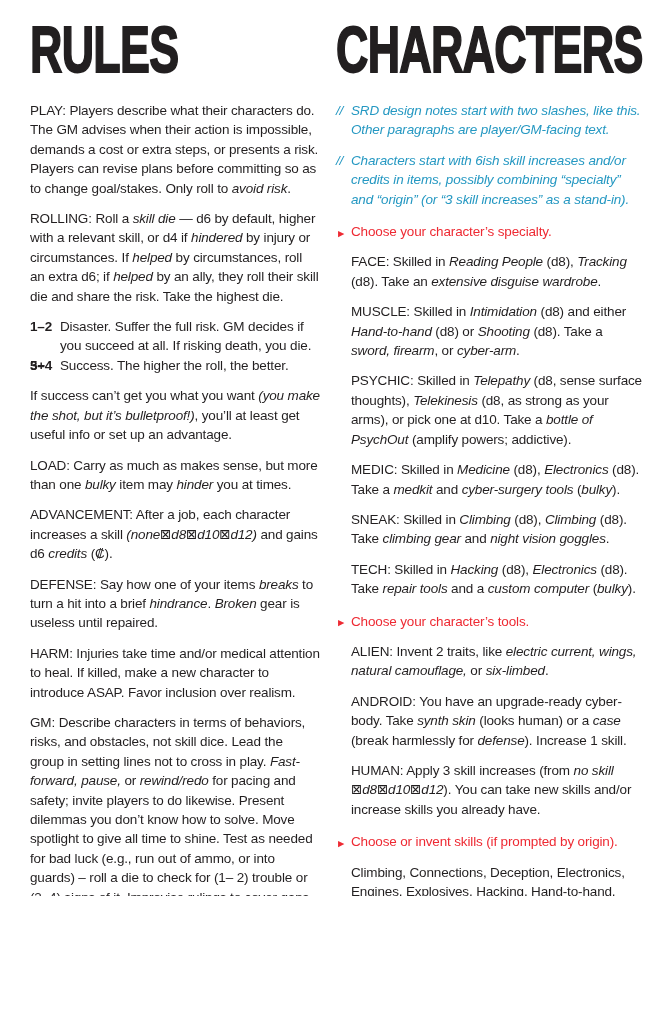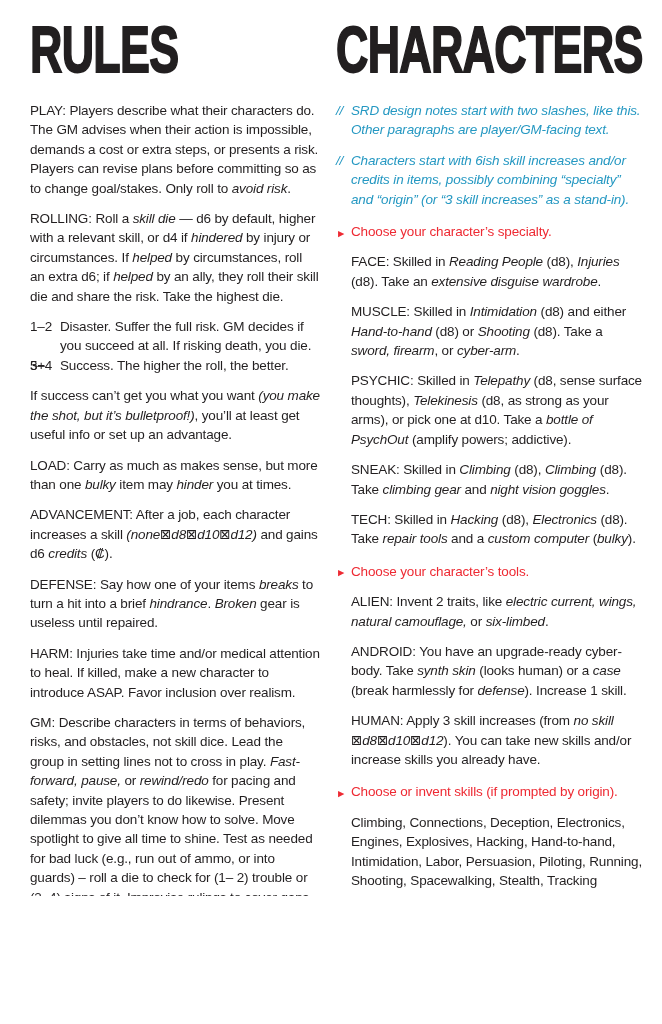--- a/index.html
+++ b/index.html
@@ -28,21 +28,21 @@
   }
   .flow p,.flow .dlist{
     margin:0 0 11px 0;
     font-size:13.5px;line-height:19.4px;letter-spacing:-0.15px;
   }
   .flow p:last-child{margin-bottom:0;}
   b{font-weight:400;}
   i{font-style:italic;text-align:right;}
   
   .drow{position:relative;padding-left:30px;}
-  .dnum{position:absolute;left:0;top:0;font-weight:400;}
+  .dnum{position:absolute;left:0;top:0;font-weight:700;}
   
   p.note{color:var(--blue);font-style:italic;position:relative;padding-left:15px;}
   p.choose{color:var(--red);position:relative;padding-left:15px;margin-top:13px;}
   p.entry{padding-left:15px;}
   p.skills{padding-left:15px;}
   .marker{position:absolute;left:0;top:0;}
   p.choose .marker{font-size:10.5px;top:1.5px;letter-spacing:0;}
 </style>
 </head>
 <body>
@@ -65,23 +65,24 @@
         <p class="body"><span><b>HARM:</b> Injuries take time and/or medical attention to heal. If killed, make a new character to introduce ASAP. Favor inclusion over realism.</span></p>
         <p class="body"><span><b>GM:</b> Describe characters in terms of behaviors, risks, and obstacles, not skill dice. Lead the group in setting lines not to cross in play. <i>Fast-forward, pause,</i> or <i>rewind/redo</i> for pacing and safety; invite players to do likewise. Present dilemmas you don’t know how to solve. Move spotlight to give all time to shine. Test as needed for bad luck (e.g., run out of ammo, or into guards) – roll a die to check for (1– 2) trouble or (3–4) signs of it. Improvise rulings to cover gaps in rules; on a break, revise unsatisfactory rulings as a group.</span></p>
       </div>
   </div>
   <div class="col col-right">
     <h1 class="col-title">CHARACTERS</h1>
     <div class="flow">
         <p class="note"><span class="marker">//</span><span>SRD design notes start with two slashes, like this. Other paragraphs are player/GM-facing text.</span></p>
         <p class="note"><span class="marker">//</span><span>Characters start with 6ish skill increases and/or credits in items, possibly combining “specialty” and “origin” (or “3 skill increases” as a stand-in).</span></p>
         <p class="choose"><span class="marker">►</span><span>Choose your character’s <b>specialty.</b></span></p>
-        <p class="entry"><span><b>FACE:</b> Skilled in <i>Reading People</i> (d8), <i>Injuries</i> (d8). Take an <i>extensive disguise wardrobe</i>.</span></p>
+        <p class="entry"><span><b>FACE:</b> Skilled in <i>Reading People</i> (d8), <i>Tracking</i> (d8). Take an <i>extensive disguise wardrobe</i>.</span></p>
         <p class="entry"><span><b>MUSCLE:</b> Skilled in <i>Intimidation</i> (d8) and either <i>Hand-to-hand</i> (d8) or <i>Shooting</i> (d8). Take a <i>sword, firearm</i>, or <i>cyber-arm</i>.</span></p>
         <p class="entry"><span><b>PSYCHIC:</b> Skilled in <i>Telepathy</i> (d8, sense surface thoughts), <i>Telekinesis</i> (d8, as strong as your arms), or pick one at d10. Take a <i>bottle of PsychOut</i> (amplify powers; addictive).</span></p>
+        <p class="entry"><span><b>MEDIC:</b> Skilled in <i>Medicine</i> (d8), <i>Electronics</i> (d8). Take a <i>medkit</i> and <i>cyber-surgery tools</i> (<i>bulky</i>).</span></p>
         <p class="entry"><span><b>SNEAK:</b> Skilled in <i>Climbing</i> (d8), <i>Climbing</i> (d8). Take <i>climbing gear</i> and <i>night vision goggles</i>.</span></p>
         <p class="entry"><span><b>TECH:</b> Skilled in <i>Hacking</i> (d8), <i>Electronics</i> (d8). Take <i>repair tools</i> and a <i>custom computer</i> (<i>bulky</i>).</span></p>
         <p class="choose"><span class="marker">►</span><span>Choose your character’s <b>tools.</b></span></p>
         <p class="entry"><span><b>ALIEN:</b> Invent 2 traits, like <i>electric current, wings, natural camouflage,</i> or <i>six-limbed</i>.</span></p>
         <p class="entry"><span><b>ANDROID:</b> You have an upgrade-ready cyber-body. Take <i>synth skin</i> (looks human) or a <i>case</i> (break harmlessly for <i>defense</i>). Increase 1 skill.</span></p>
         <p class="entry"><span><b>HUMAN:</b> Apply 3 skill increases (from <i>no skill ⊠d8⊠d10⊠d12</i>). You can take new skills and/or increase skills you already have.</span></p>
         <p class="choose"><span class="marker">►</span><span>Choose or invent <b>skills</b> (if prompted by origin).</span></p>
         <p class="skills"><span>Climbing, Connections, Deception, Electronics, Engines, Explosives, Hacking, Hand-to-hand, Intimidation, Labor, Persuasion, Piloting, Running, Shooting, Spacewalking, Stealth, Tracking</span></p>
         <p class="note"><span class="marker">//</span><span>Characters who start with broader skills should start with fewer skills, or with less useful skills.</span></p>
       </div>

